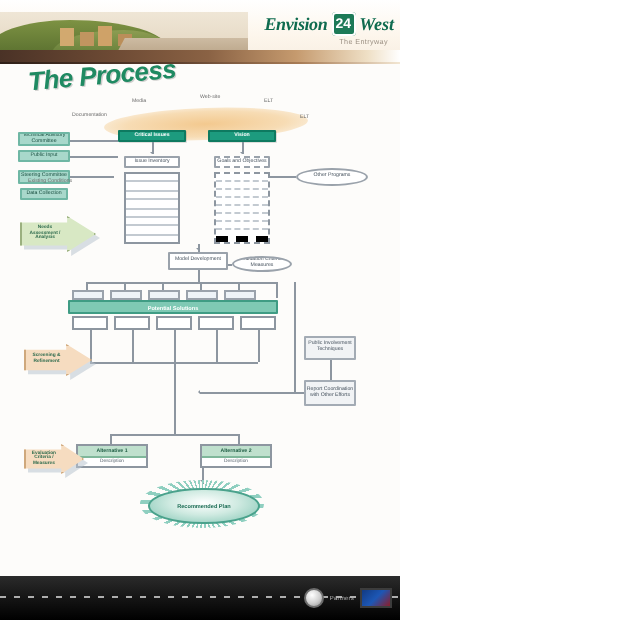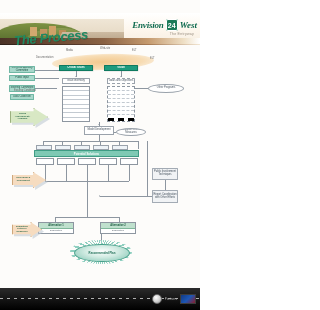--- a/index.html
+++ b/index.html
@@ -10,21 +10,21 @@
     position:relative;
   }
   #page{
     position:absolute;inset:0;
     background:#fdfcfa;
     overflow:hidden;
   }
 
   
   .header-strip{
-    position:absolute;left:0;top:13px;width:200px;height:32px;
+    position:absolute;left:0;top:0;width:200px;height:32px;
     background:linear-gradient(180deg,#ffffff 0%,#fdf6ec 55%,#f6ede0 100%);
     overflow:hidden;
   }
   .photo-band{
     position:absolute;left:0;top:6px;width:124px;height:22px;
     overflow:hidden;
   }
   .photo-sky{
     position:absolute;inset:0;
     background:linear-gradient(180deg,#efe6d6 0%,#e8dcc8 60%,#ddceb4 100%);

